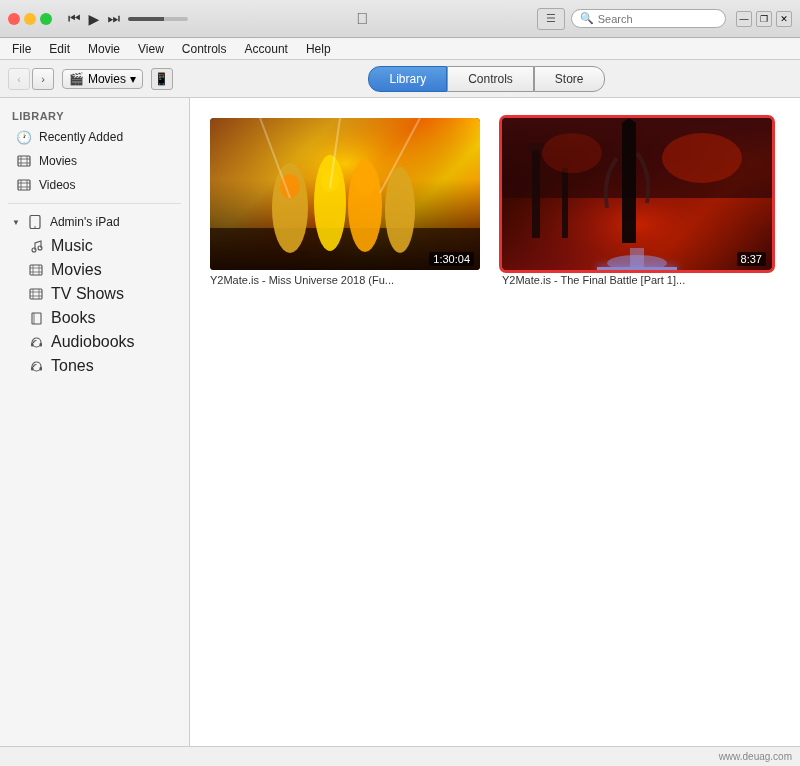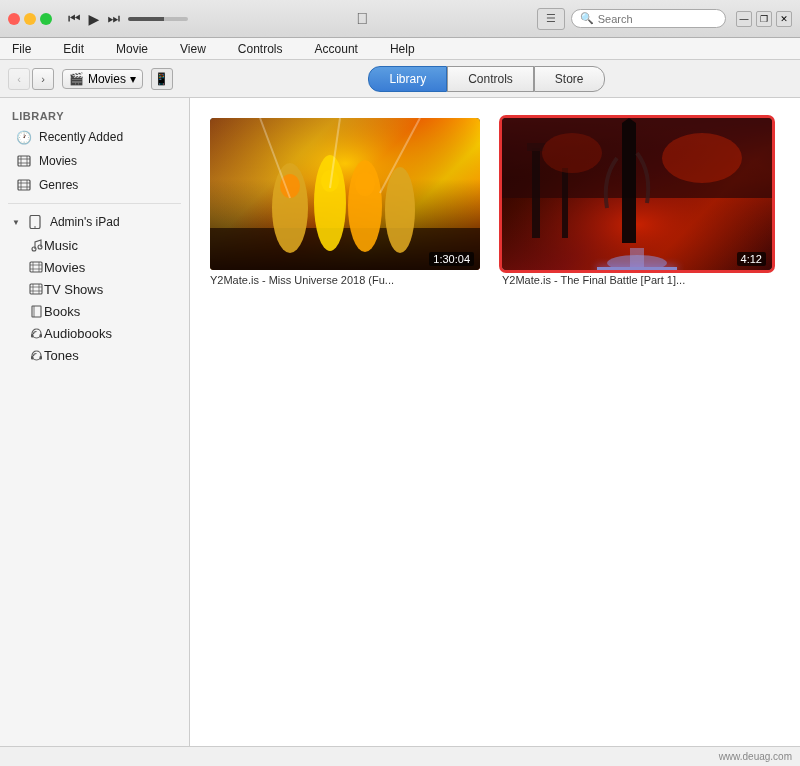--- a/index.html
+++ b/index.html
@@ -114,21 +114,21 @@
     }
 
     
     .menu-bar {
       height: 22px;
       background: #f5f5f5;
       border-bottom: 1px solid #ccc;
       display: flex;
       align-items: center;
       padding: 0 4px;
-      gap: 16px;
+      gap: 2px;
     }
     .menu-item {
       padding: 2px 8px;
       cursor: pointer;
       border-radius: 3px;
       font-size: 12px;
       color: #222;
     }
 
     
@@ -350,23 +350,23 @@
       padding: 0 8px;
       font-size: 10px;
       color: #888;
     }
 
     
     .sidebar-sub-item {
       display: flex;
       align-items: center;
       padding: 3px 12px 3px 24px;
-      gap: 0;
-      cursor: pointer;
-      font-size: 13px;
+      gap: 7px;
+      cursor: pointer;
+      font-size: 16px;
       color: #222;
       border-radius: 4px;
       margin: 0 4px;
     }
 
     .triangle {
       font-size: 8px;
       color: #555;
     }
   </style>
@@ -456,21 +456,21 @@
     <div class="sidebar-item">
       <span class="sidebar-icon">
         <svg width="14" height="14" viewBox="0 0 14 14">
             <rect x="1" y="2" width="12" height="10" rx="1" fill="none" stroke="#555" stroke-width="1.2"></rect>
             <line x1="1" y1="5" x2="13" y2="5" stroke="#555" stroke-width="0.8"></line>
             <line x1="1" y1="9" x2="13" y2="9" stroke="#555" stroke-width="0.8"></line>
             <line x1="4" y1="2" x2="4" y2="12" stroke="#555" stroke-width="0.8"></line>
             <line x1="10" y1="2" x2="10" y2="12" stroke="#555" stroke-width="0.8"></line>
           </svg>
       </span>
-      <span>Genres</span>
+      <span>Videos</span>
     </div>
 
     <div class="sidebar-divider"></div>
 
 
     <div class="sidebar-item" style="padding-left: 8px;">
       <span class="triangle">▼</span>
       <span class="sidebar-icon">
         <svg width="12" height="14" viewBox="0 0 12 14">
             <rect x="1" y="0.5" width="10" height="13" rx="1.5" fill="none" stroke="#555" stroke-width="1.2"></rect>
@@ -612,21 +612,21 @@
               <path d="M115 40 Q100 60 105 90" stroke="#3a1a1a" stroke-width="4" fill="none" opacity="0.8"></path>
               <path d="M135 35 Q150 55 145 85" stroke="#3a1a1a" stroke-width="4" fill="none" opacity="0.8"></path>
 
               <ellipse cx="135" cy="145" rx="30" ry="8" fill="#8888cc" opacity="0.6"></ellipse>
               <rect x="128" y="130" width="14" height="20" fill="#9999dd" opacity="0.5"></rect>
 
               <ellipse cx="200" cy="40" rx="40" ry="25" fill="#cc2200" opacity="0.4"></ellipse>
               <ellipse cx="70" cy="35" rx="30" ry="20" fill="#aa1a00" opacity="0.3"></ellipse>
             </svg>
           </div>
-          <span class="video-duration">4:12</span>
+          <span class="video-duration">8:37</span>
         </div>
         <div class="video-label">
           <span class="video-label-name">Y2Mate.is - The Final Battle [Part 1]...</span>
         </div>
       </div>
 
     </div>
   </div>
 </div>
 

